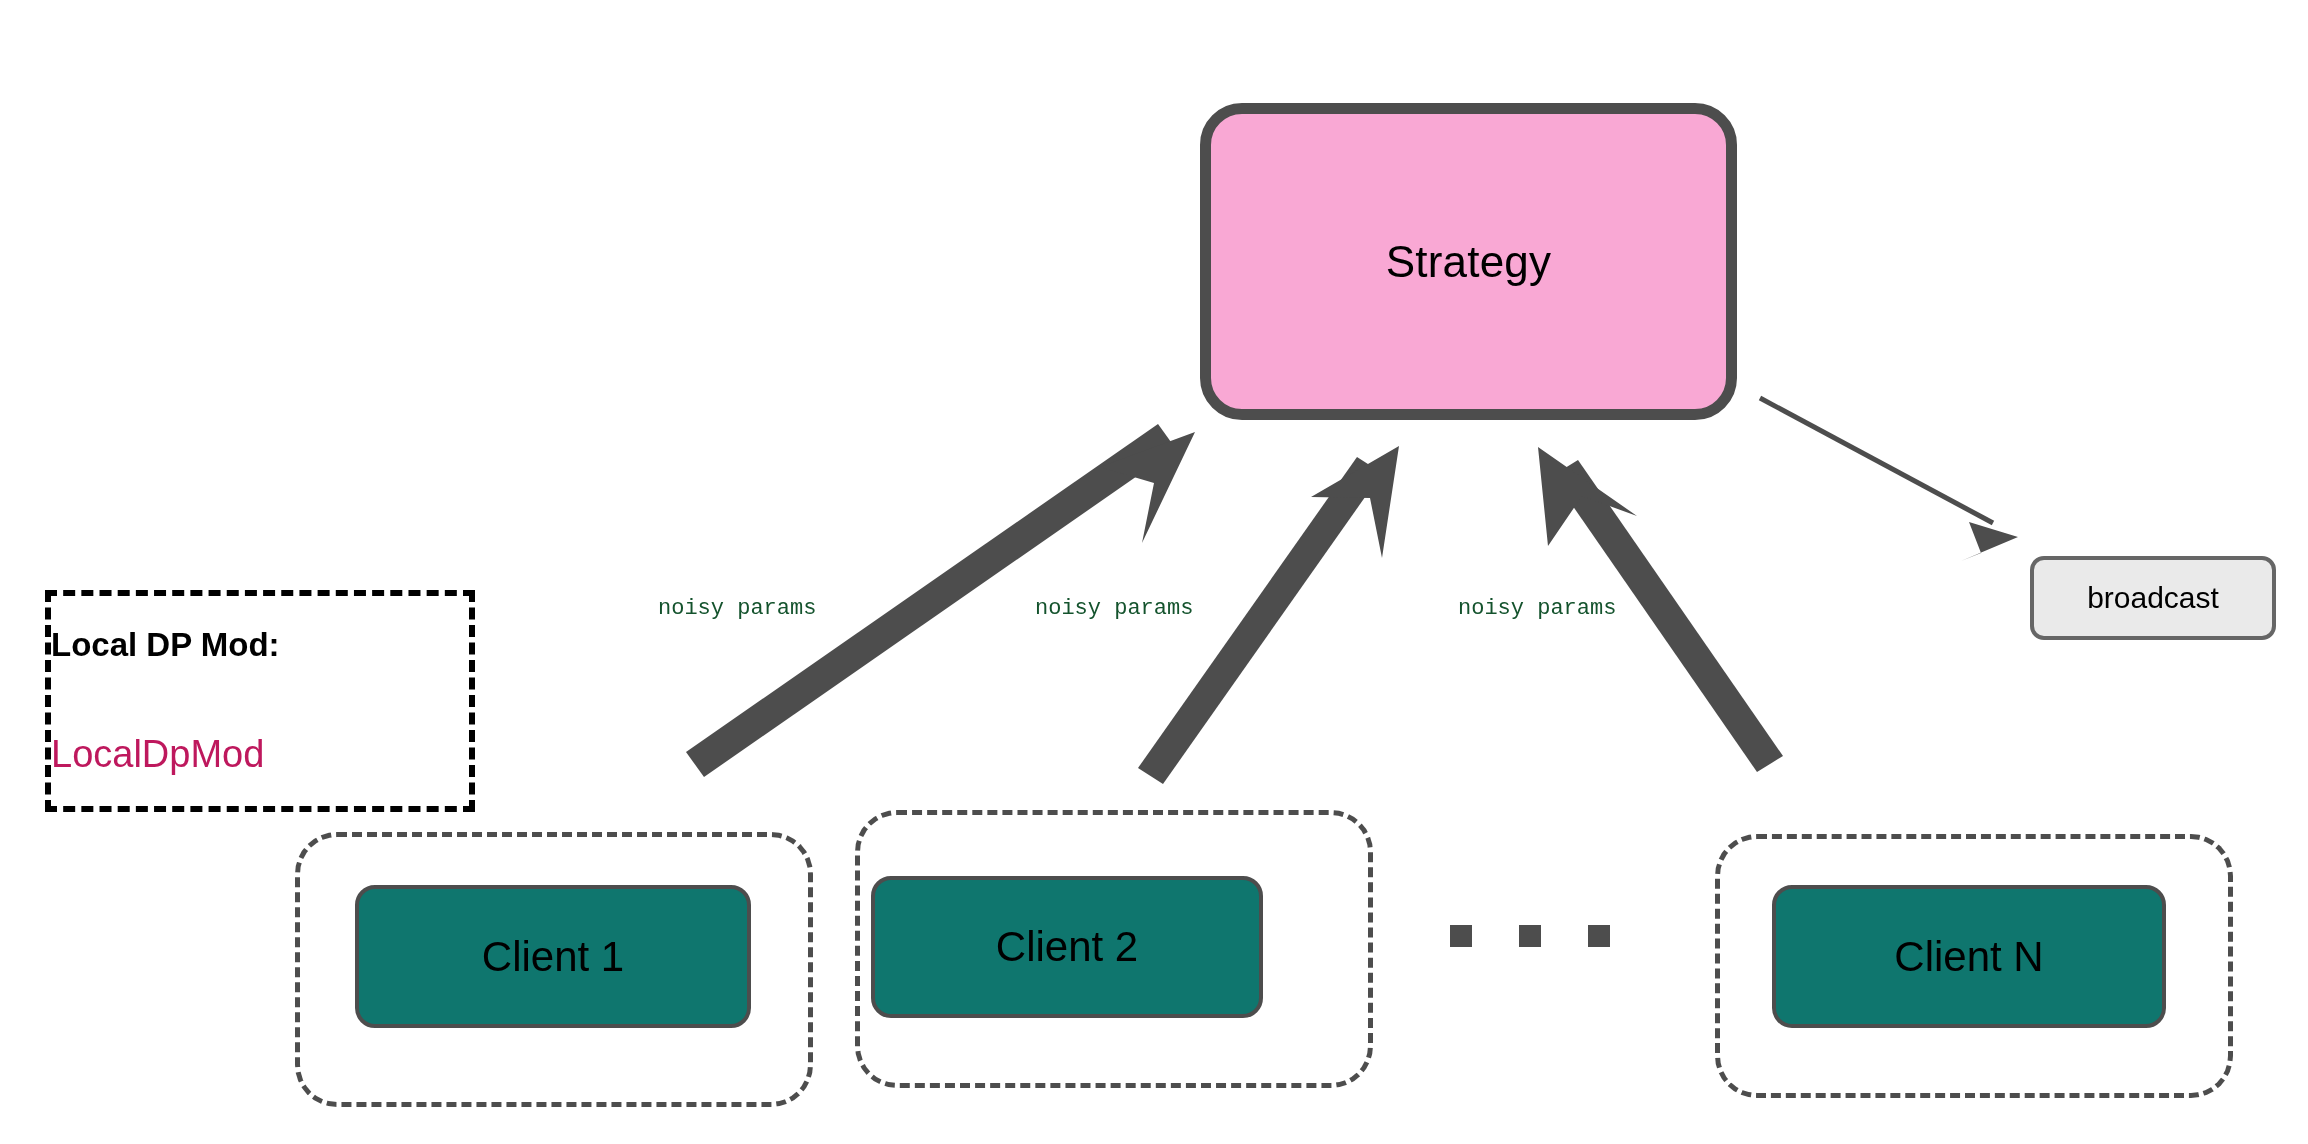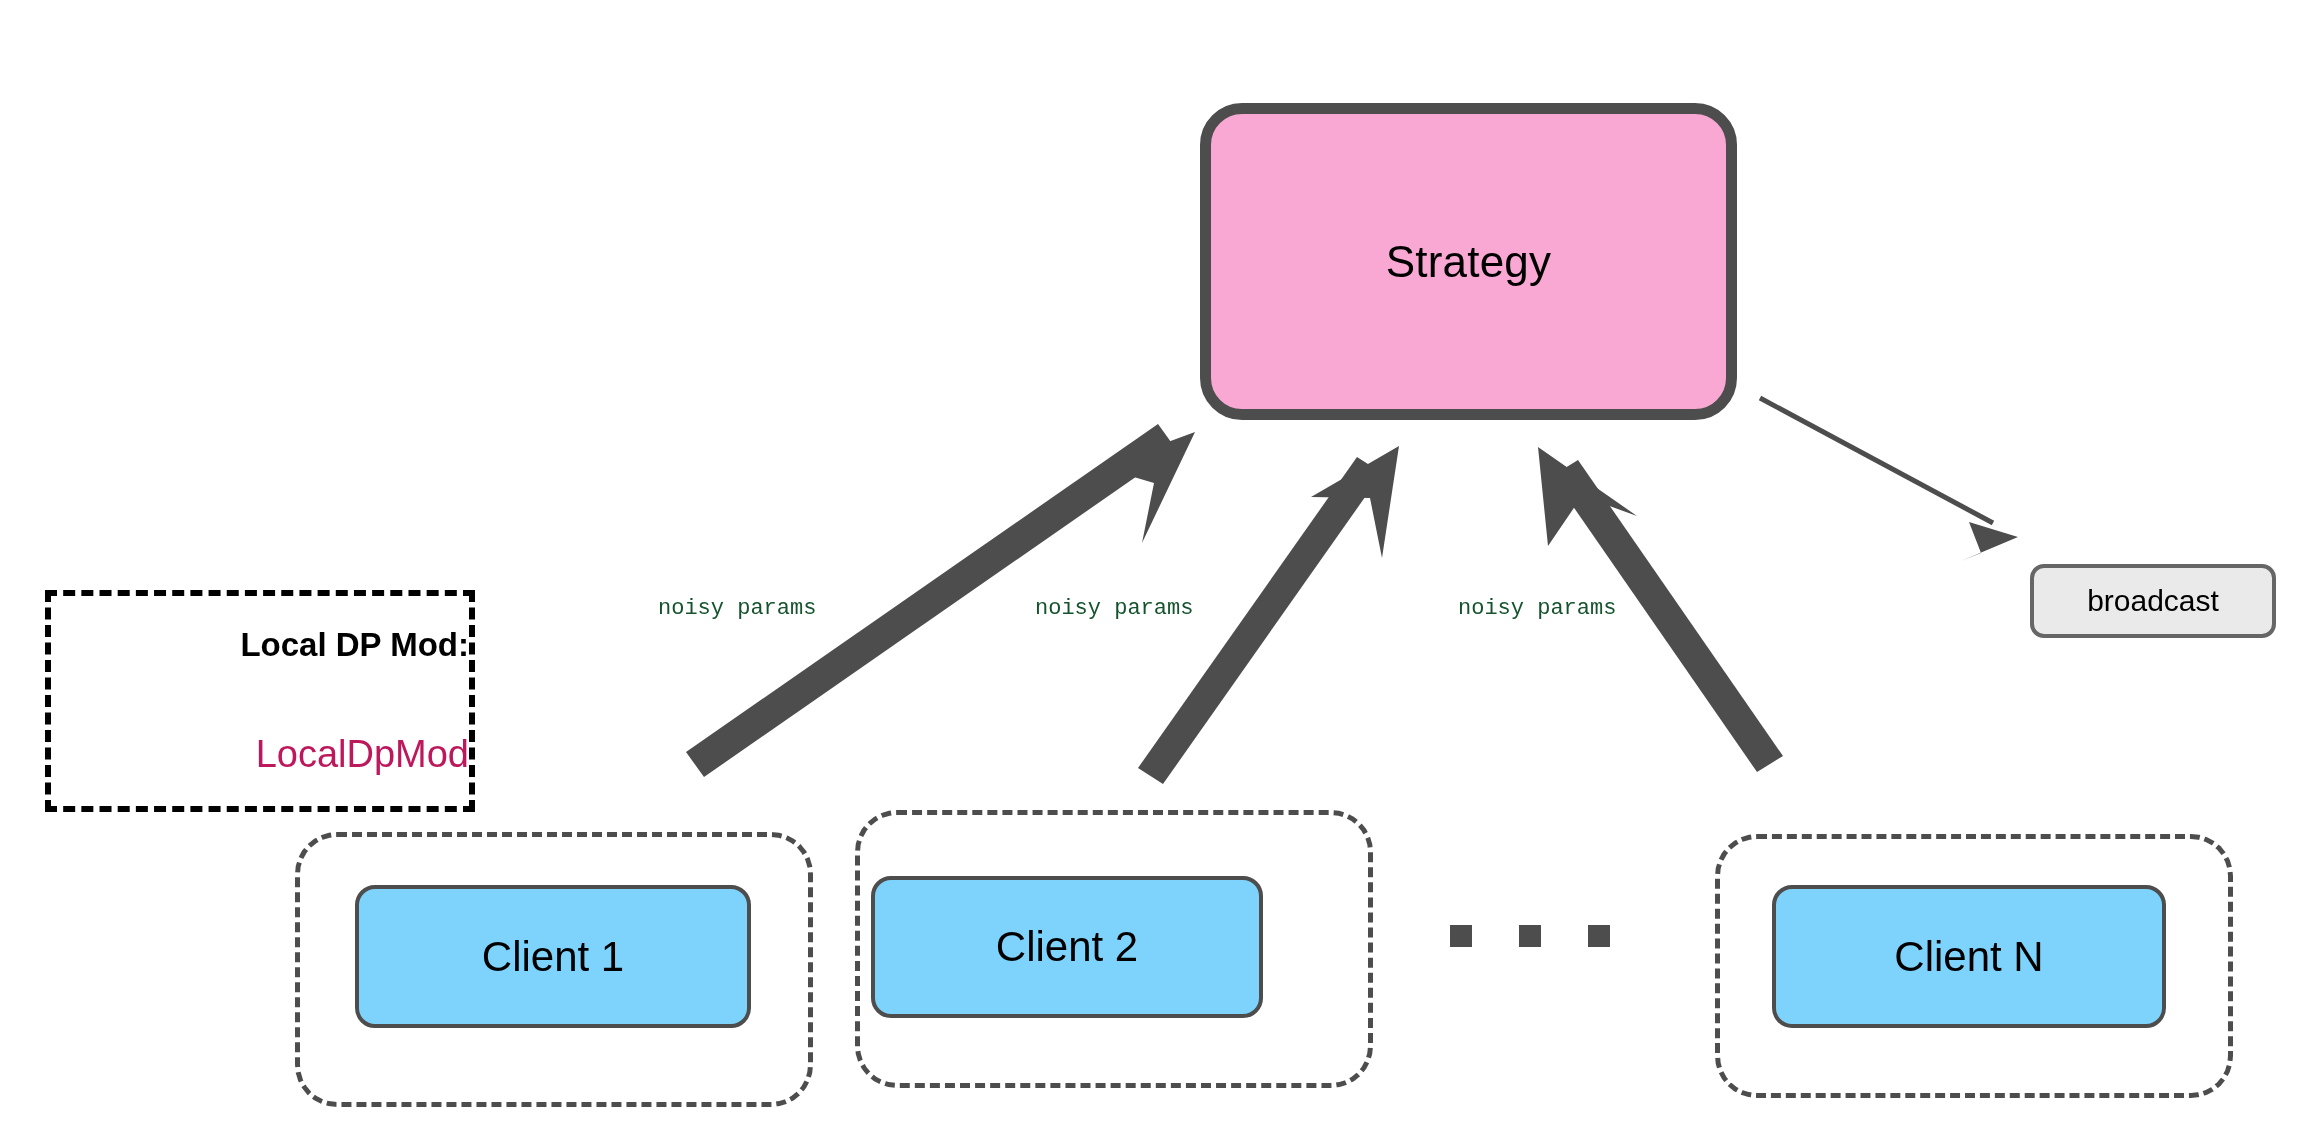--- a/index.html
+++ b/index.html
@@ -38,48 +38,47 @@
     color: #000000;
     line-height: 1;
     letter-spacing: 0.2px;
   }
   
   .broadcast-node {
     position: absolute;
     left: 2030px;
     top: 556px;
     width: 246px;
-    height: 74px;
+    height: 84px;
     box-sizing: border-box;
     background: #eaeaea;
     border: 4px solid #666666;
     border-radius: 14px;
     display: flex;
     align-items: center;
     justify-content: center;
-    margin-top: 8px;
   }
   .broadcast-label {
     font-size: 30px;
     color: #000000;
   }
   
   .localdp-box {
     position: absolute;
     left: 45px;
     top: 590px;
     width: 430px;
     height: 222px;
     box-sizing: border-box;
     background: #ffffff;
     border: 6px dashed #000000;
     border-radius: 0;
     display: flex;
     flex-direction: column;
-    align-items: flex-end;
+    align-items: flex-start;
     justify-content: center;
   }
   .localdp-title {
     font-size: 33px;
     font-weight: bold;
     color: #000000;
     margin-bottom: 34px;
   }
   .localdp-value {
     font-size: 38px;
@@ -91,21 +90,21 @@
   .client-group {
     position: absolute;
     box-sizing: border-box;
     background: transparent;
     border: 5px dashed #4d4d4d;
     border-radius: 42px;
   }
   .client-node {
     position: absolute;
     box-sizing: border-box;
-    background: #7dd3fc;
+    background: #0f766e;
     border: 4px solid #4d4d4d;
     border-radius: 20px;
     display: flex;
     align-items: center;
     justify-content: center;
   }
   .client-label {
     font-size: 42px;
     color: #000000;
   }

